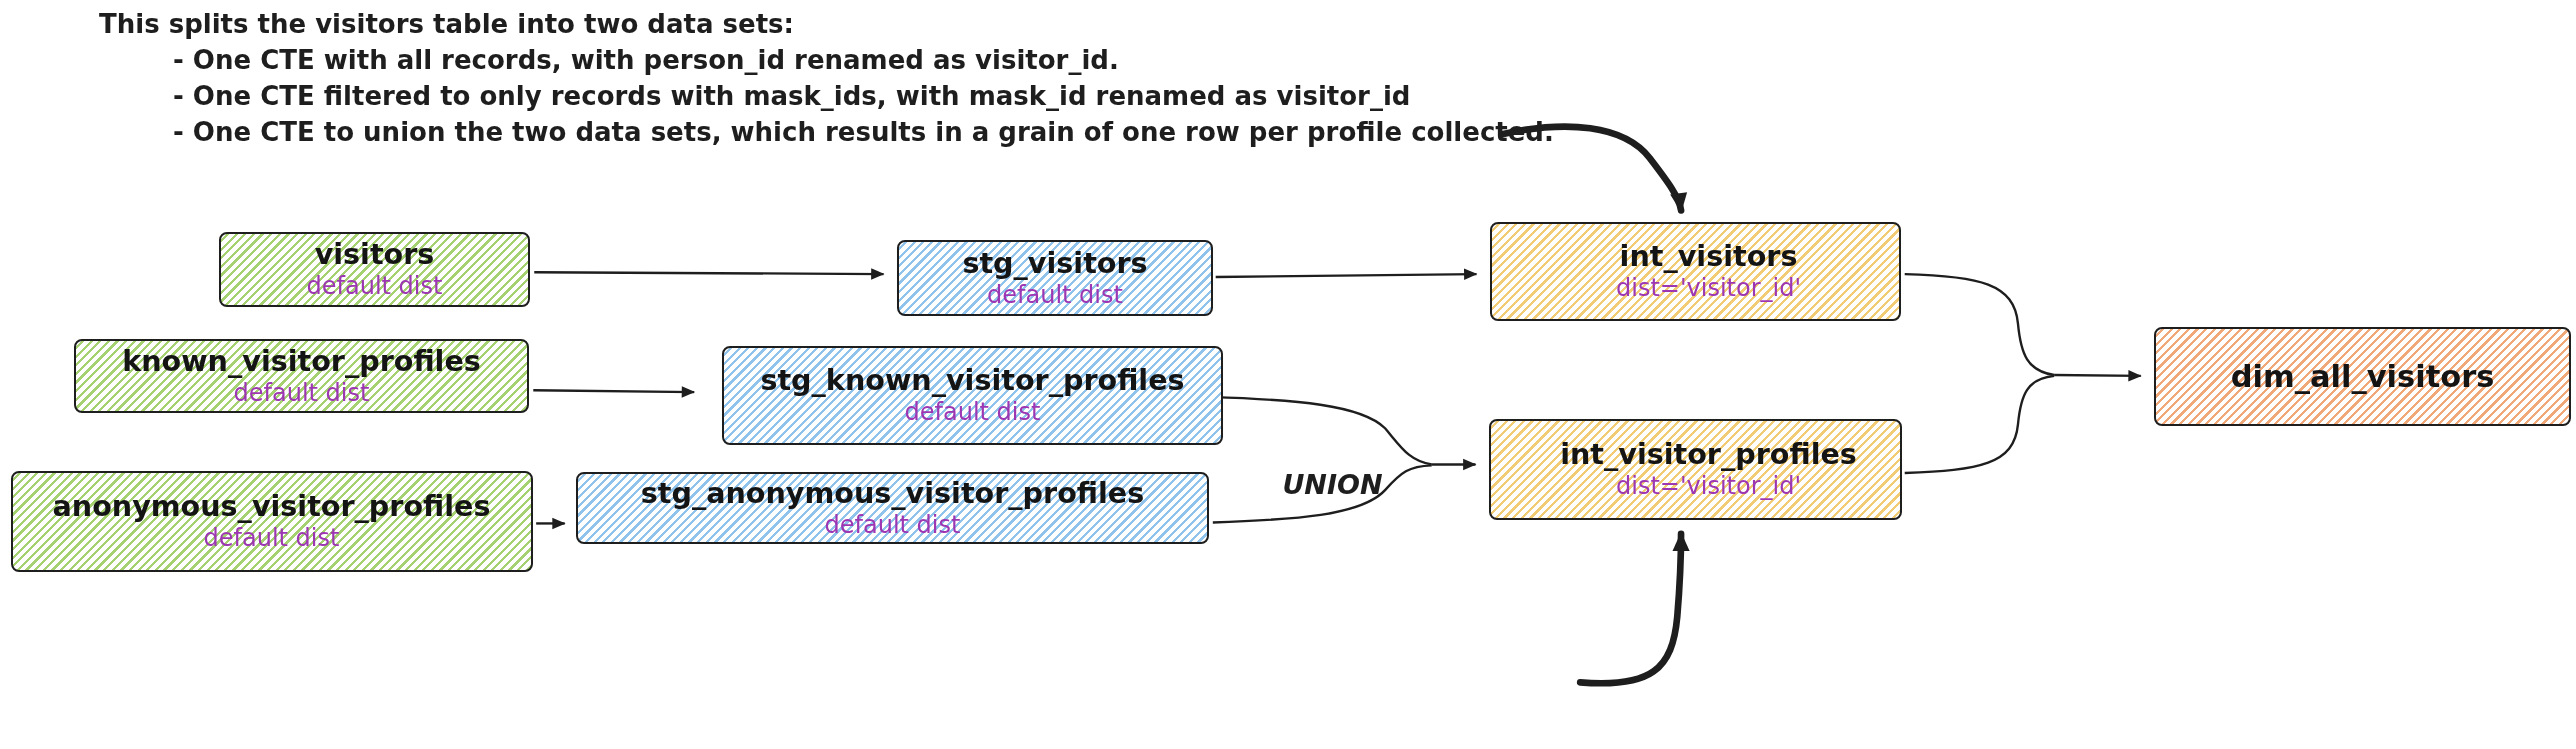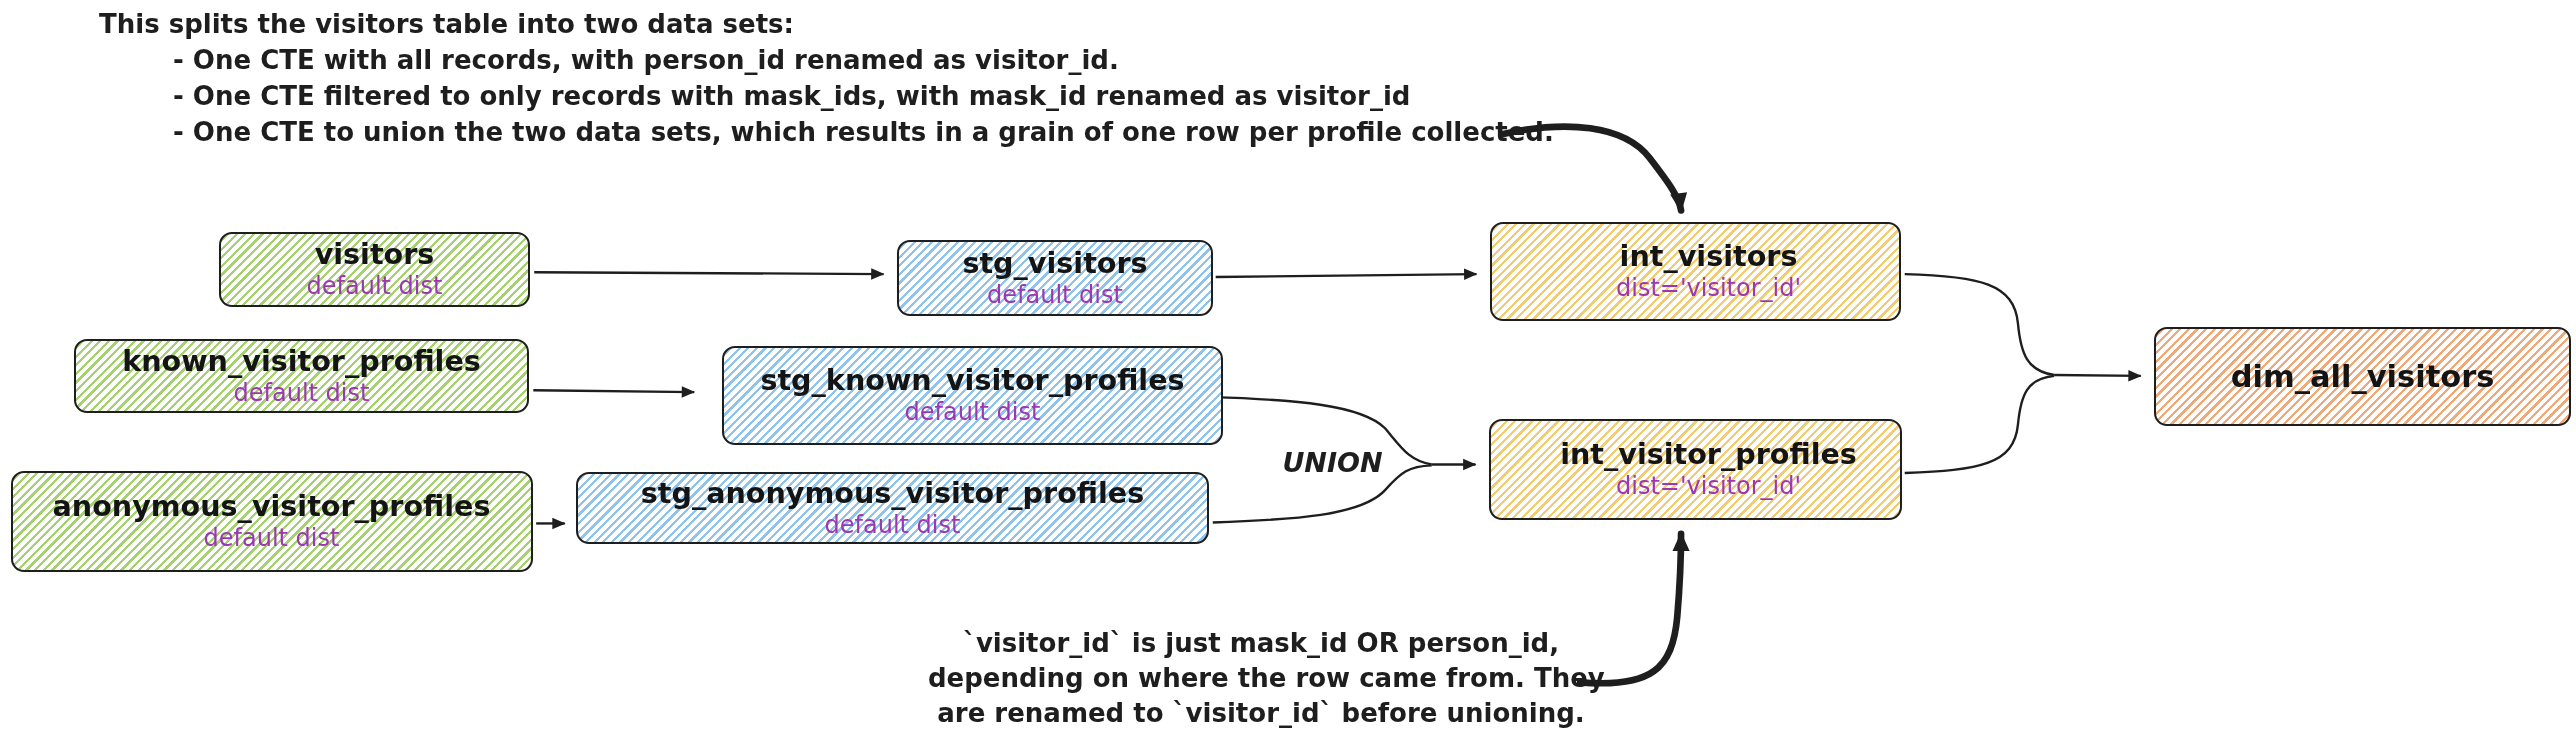--- a/index.html
+++ b/index.html
@@ -13,21 +13,21 @@
   }
   .canvas { position: absolute; inset: 0; }
   svg.edge-layer { position: absolute; left: 0; top: 0; width: 2576px; height: 749px; }
   svg.edge-layer path.e  { fill: none; stroke: var(--c-stroke, #1e1e1e); stroke-width: 2.5px; }
   svg.edge-layer path.eb { fill: none; stroke: var(--c-stroke, #1e1e1e); stroke-width: 7px; stroke-linecap: round; }
 
   .node {
     position: absolute;
     box-sizing: border-box;
     border: 2.4px solid var(--c-stroke, #1e1e1e);
-    border-radius: 13px;
+    border-radius: 8px;
     display: flex; flex-direction: column;
     align-items: center; justify-content: center;
     gap: 2.9px;
     background-color: #ffffff;
   }
   .node.green  { background-image: repeating-linear-gradient(135deg, rgba(0,0,0,0) 0 3.8px, var(--c-green)  3.8px 6.1px); }
   .node.blue   { background-image: repeating-linear-gradient(135deg, rgba(0,0,0,0) 0 3.8px, var(--c-blue)   3.8px 6.1px); }
   .node.yellow { background-image: repeating-linear-gradient(135deg, rgba(0,0,0,0) 0 3.8px, var(--c-yellow) 3.8px 6.1px); padding-left: 26px; }
   .node.orange { background-image: repeating-linear-gradient(135deg, rgba(0,0,0,0) 0 3.8px, var(--c-orange) 3.8px 6.1px); }
   .nt { font-size: 28.6px; font-weight: 700; line-height: 1.1; white-space: nowrap; color: #141414; }
@@ -43,21 +43,21 @@
   }
   .top-note .bullets { padding-left: 74px; }
 
   .bottom-note {
     position: absolute; left: 928px; top: 626px; width: 666px;
     font-size: 26px; font-weight: 600; line-height: 35px;
     text-align: center; white-space: nowrap;
   }
 
   .union-label {
-    position: absolute; left: 1280px; top: 447px; width: 105px;
+    position: absolute; left: 1280px; top: 469px; width: 105px;
     font-size: 27px; font-style: italic; font-weight: 600;
     text-align: center; white-space: nowrap;
   }
 </style>
 </head>
 <body>
 
 <div class="canvas">
 
   <svg class="edge-layer" viewBox="0 0 2706 787">
@@ -132,20 +132,15 @@
     <div class="ns">dist='visitor_id'</div>
   </div>
 
   <div class="node orange" style="left:2154px; top:327px; width:417px; height:99px;">
     <div class="nt">dim_all_visitors</div>
 
   </div>
 
   <div class="union-label">UNION</div>
 
-  <div class="bottom-note">
-    <div>`visitor_id` is just mask_id OR person_id,</div>
-    <div>depending on where the row came from. They</div>
-    <div>are renamed to `visitor_id` before unioning.</div>
-  </div>
 
 </div>
 
 
 </body></html>

